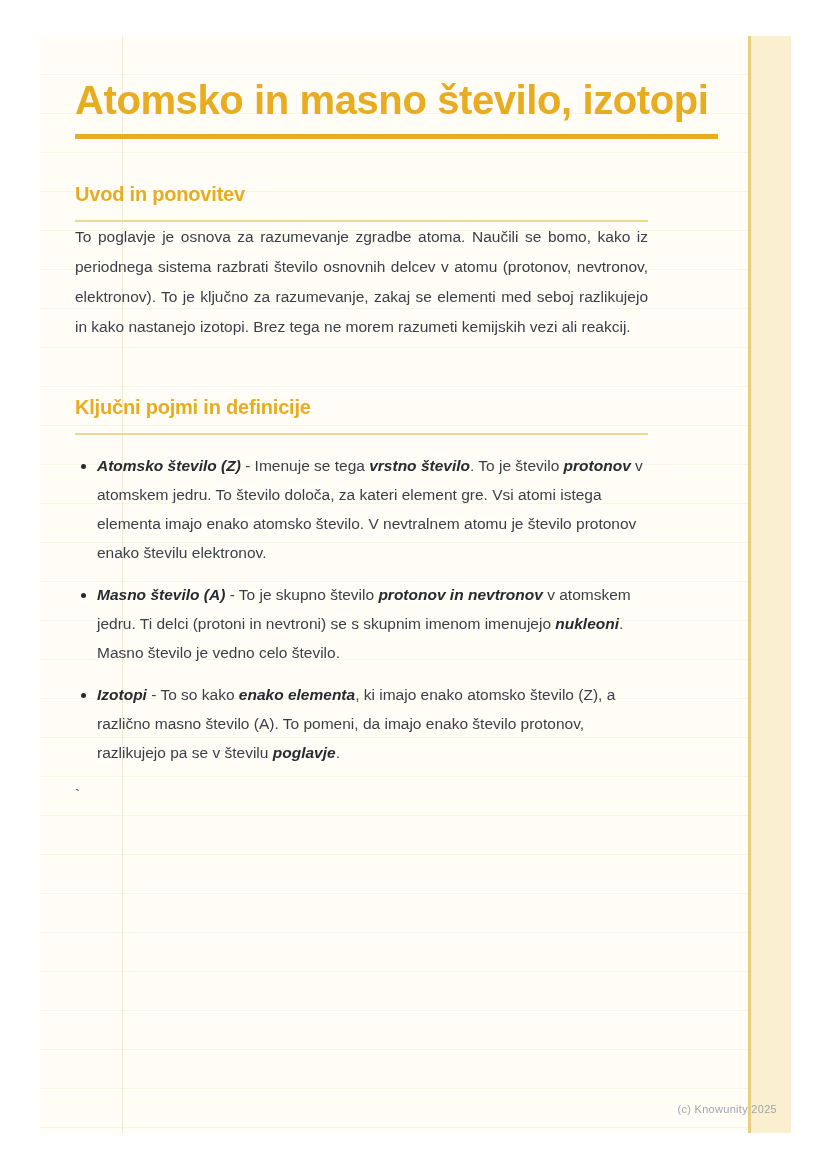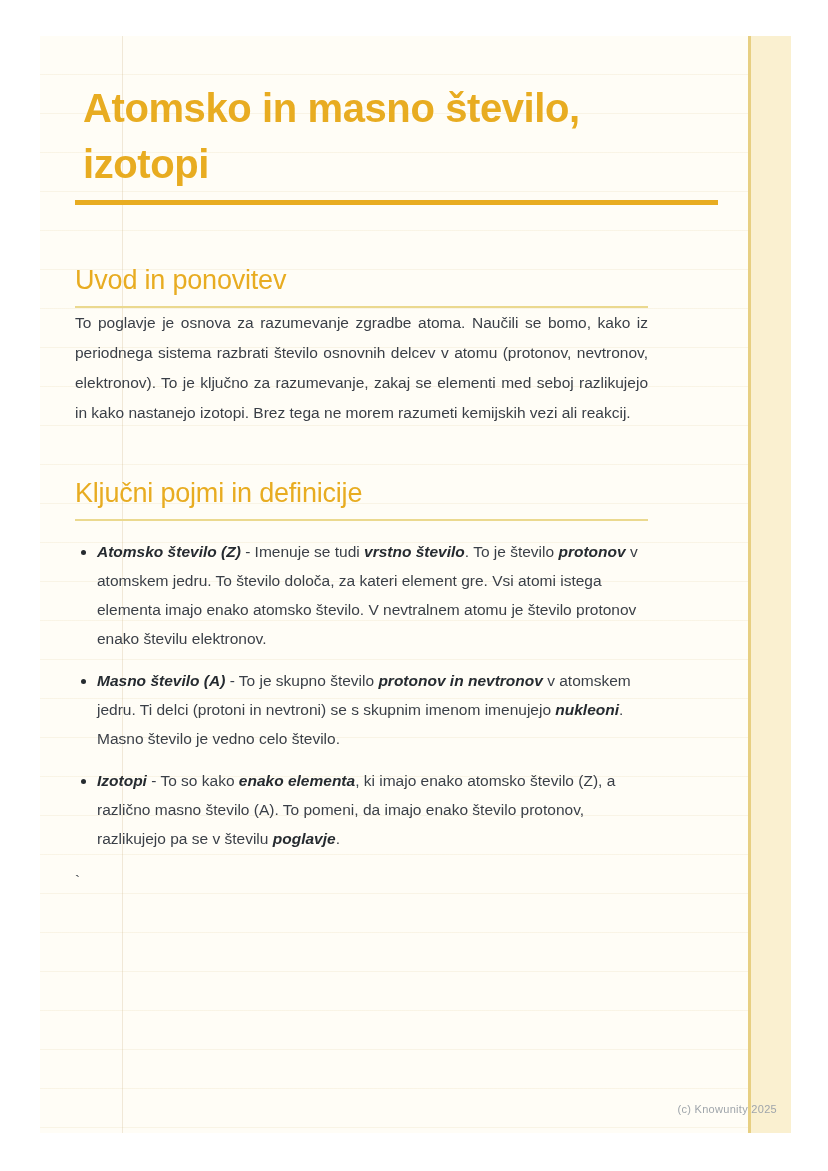--- a/index.html
+++ b/index.html
@@ -34,29 +34,29 @@
     position: absolute; left: 82px; top: 0; bottom: 0; width: 1px;
     background: rgba(205,178,135,0.28);
   }
   .stripe {
     position: absolute; right: 0; top: 0; bottom: 0; width: 43px;
     background: var(--stripe);
     border-left: 3px solid var(--stripe-edge);
   }
   .content { position: relative; padding: 36px 0 0 35px; width: 678px; }
   h1.title {
-    margin: 8px; max-width: 643px;
+    margin: 0; max-width: 643px;
     font-size: 40px; line-height: 56px; font-weight: bold;
     letter-spacing: -0.4px;
     color: var(--brand);
   }
   .title-rule { width: 643px; height: 5px; margin-top: 6px; background: var(--brand); }
   h2.section-heading {
-    margin: 58px 0 0; max-width: 643px;
-    font-size: 27px; line-height: 35px; font-weight: normal;
+    margin: 38px 0 0; max-width: 643px;
+    font-size: 20px; line-height: 35px; font-weight: bold;
     letter-spacing: -0.2px;
     color: var(--brand);
   }
   h2.second { margin-top: 48px; }
   .h-underline { width: 573px; height: 2px; margin-top: 8px; background: var(--underline); }
   p.para {
     width: 573px; margin: 0 0 0;
     font-size: 15.5px; line-height: 30px;
     color: var(--text);
     text-align: justify;
@@ -92,21 +92,21 @@
       <section>
         <h2 class="section-heading">Uvod in ponovitev</h2>
         <div class="h-underline"></div>
         <p class="para">To poglavje je osnova za razumevanje zgradbe atoma. Naučili se bomo, kako iz periodnega sistema razbrati število osnovnih delcev v atomu (protonov, nevtronov, elektronov). To je ključno za razumevanje, zakaj se elementi med seboj razlikujejo in kako nastanejo izotopi. Brez tega ne morem razumeti kemijskih vezi ali reakcij.</p>
       </section>
 
       <section>
         <h2 class="section-heading second">Ključni pojmi in definicije</h2>
         <div class="h-underline"></div>
         <ul class="def-list" id="def-list">
-            <li><b>Atomsko število (Z)</b><span> - Imenuje se tudi </span><b>vrstno število</b><span>. To je število </span><b>protonov</b><span> v atomskem jedru. To število določa, za kateri element gre. Vsi atomi istega elementa imajo enako atomsko število. V nevtralnem atomu je število protonov enako številu elektronov.</span></li>
+            <li><b>Atomsko število (Z)</b><span> - Imenuje se tega </span><b>vrstno število</b><span>. To je število </span><b>protonov</b><span> v atomskem jedru. To število določa, za kateri element gre. Vsi atomi istega elementa imajo enako atomsko število. V nevtralnem atomu je število protonov enako številu elektronov.</span></li>
             <li><b>Masno število (A)</b><span> - To je skupno število </span><b>protonov in nevtronov</b><span> v atomskem jedru. Ti delci (protoni in nevtroni) se s skupnim imenom imenujejo </span><b>nukleoni</b><span>. Masno število je vedno celo število.</span></li>
             <li><b>Izotopi</b><span> - To so kako </span><b>enako elementa</b><span>, ki imajo enako atomsko število (Z), a različno masno število (A). To pomeni, da imajo enako število protonov, razlikujejo pa se v številu </span><b>poglavje</b><span>.</span></li>
           </ul>
       </section>
 
       <div class="stray">`</div>
     </div>
 
     <div class="footer">(c) Knowunity 2025</div>
   </div>

